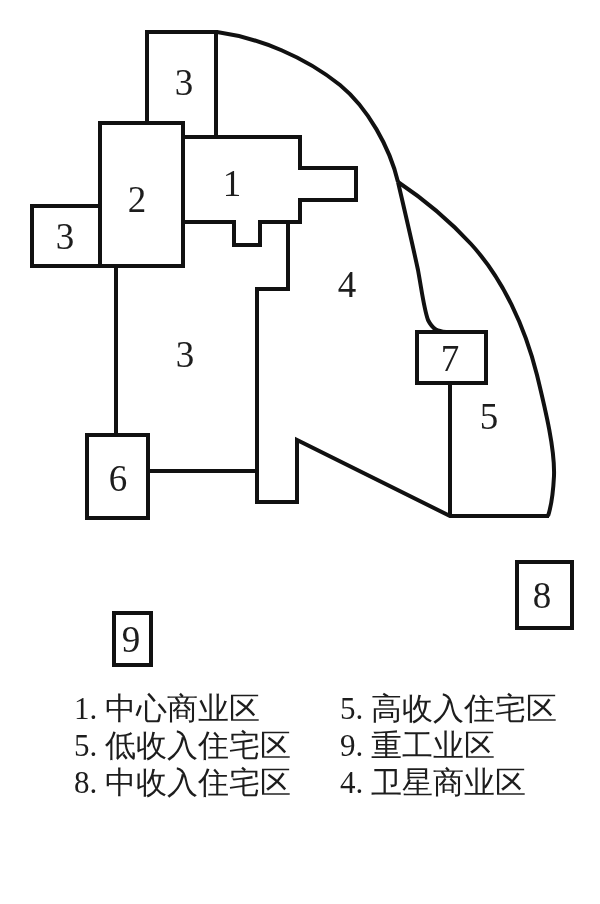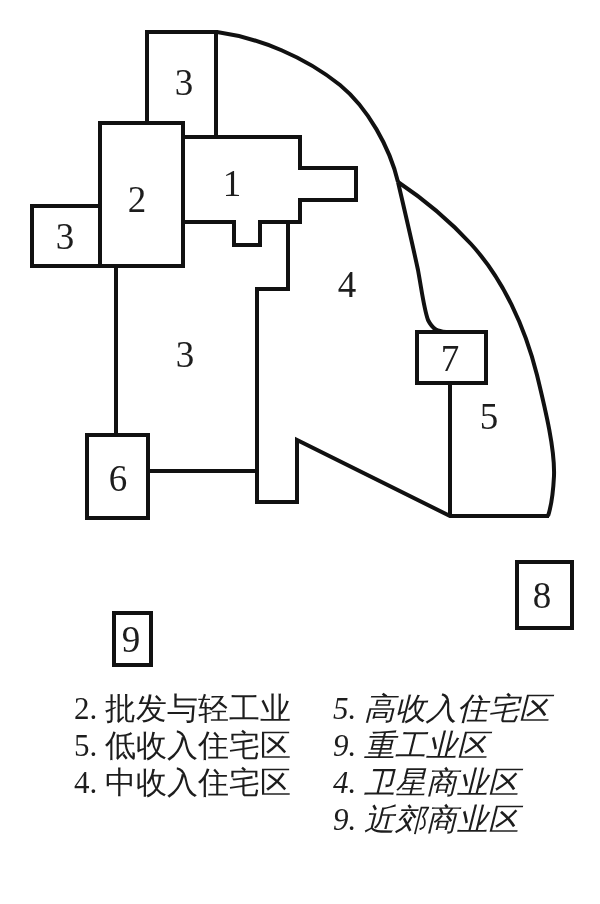--- a/index.html
+++ b/index.html
@@ -44,21 +44,21 @@
     width: 600px;
     color: #1d1d1d;
     font-size: 31px;
   }
   .legend-col {
     position: absolute;
     top: 0;
     white-space: nowrap;
   }
   .legend-col.left  { left: 74px; }
-  .legend-col.right { left: 333px; font-style: italic; }
+  .legend-col.right { left: 340px; }
   .legend-item {
     height: 37px;
     line-height: 37px;
   }
 </style>
 </head>
 <body>
 
 <div class="stage">
 
@@ -97,25 +97,24 @@
     <text x="347" y="297">4</text>
     <text x="489" y="429">5</text>
     <text x="118" y="491">6</text>
     <text x="450" y="371">7</text>
     <text x="542" y="608">8</text>
     <text x="131" y="652">9</text>
   </svg>
 
   <div class="legend">
     <div class="legend-col left">
-      <div class="legend-item">2. 批发与轻工业</div>
+      <div class="legend-item">1. 中心商业区</div>
       <div class="legend-item">5. 低收入住宅区</div>
-      <div class="legend-item">4. 中收入住宅区</div>
+      <div class="legend-item">8. 中收入住宅区</div>
     </div>
     <div class="legend-col right">
       <div class="legend-item">5. 高收入住宅区</div>
       <div class="legend-item">9. 重工业区</div>
       <div class="legend-item">4. 卫星商业区</div>
-      <div class="legend-item">9. 近郊商业区</div>
     </div>
   </div>
 
 </div>
 
 </body></html>

